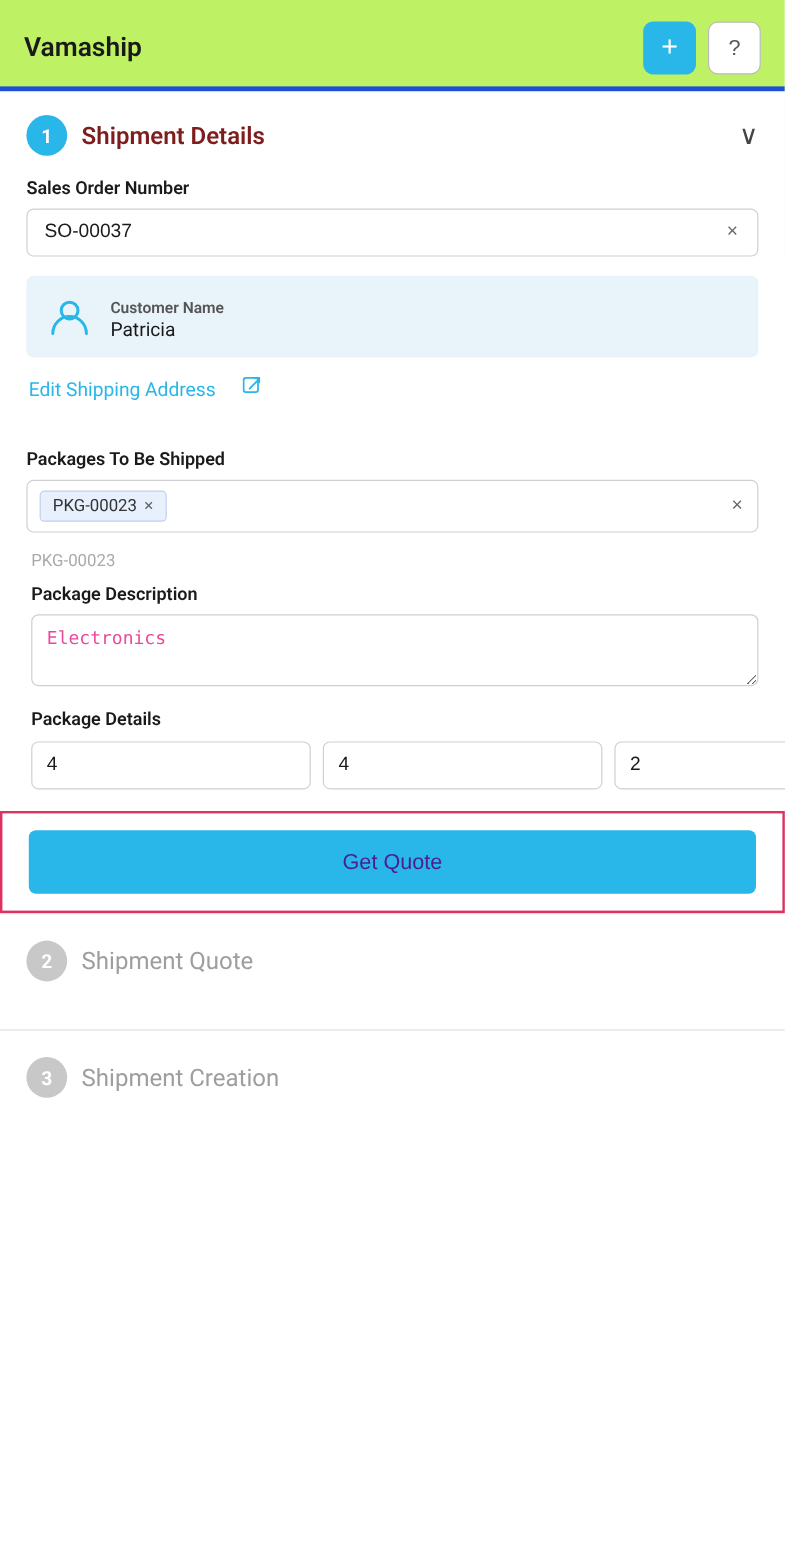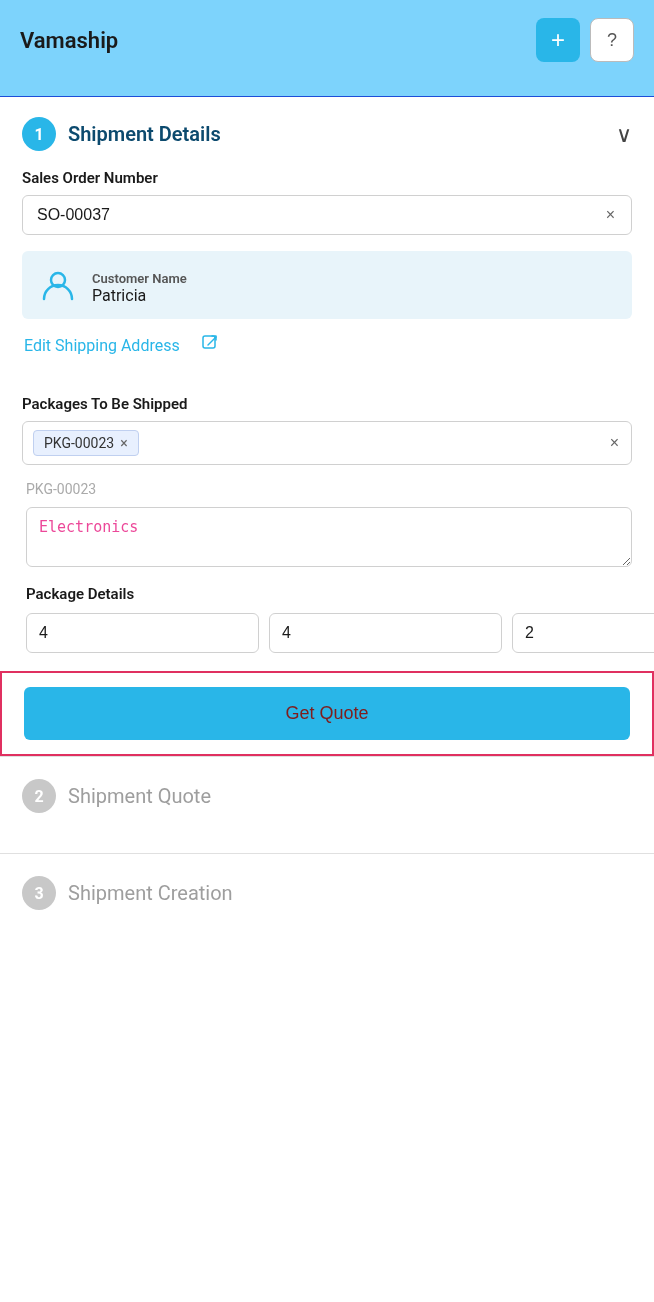--- a/index.html
+++ b/index.html
@@ -14,23 +14,23 @@
       min-height: 1302px;
       background: #ffffff;
       display: flex;
       flex-direction: column;
     }
     
     .header {
       display: flex;
       align-items: center;
       justify-content: space-between;
-      padding: 18px 20px 34px 20px;
-      background: #7dd3fc;
-      border-bottom: 1px solid #1d4ed8;
+      padding: 18px 20px 10px 20px;
+      background: #bef264;
+      border-bottom: 4px solid #1d4ed8;
     }
     .header-title {
       font-size: 22px;
       font-weight: 600;
       color: #1a1a1a;
     }
     .header-buttons {
       display: flex;
       gap: 10px;
     }
@@ -98,21 +98,21 @@
       background: #29b6e8;
       color: white;
     }
     .step-circle-inactive {
       background: #c8c8c8;
       color: white;
     }
     .step-title-active {
       font-size: 20px;
       font-weight: 600;
-      color: #0c4a6e;
+      color: #7f1d1d;
     }
     .step-title-inactive {
       font-size: 20px;
       font-weight: 400;
       color: #9e9e9e;
     }
     .chevron-icon {
       font-size: 22px;
       color: #444;
     }
@@ -284,21 +284,21 @@
       text-align: left;
     }
     
     .get-quote-container {
       padding: 14px 22px 14px 22px;
       border: 2px solid #e03060;
     }
     .get-quote-btn {
       width: 100%;
       background: #29b6e8;
-      color: #7f1d1d;
+      color: #4c1d95;
       border: none;
       border-radius: 6px;
       padding: 16px;
       font-size: 18px;
       font-weight: 500;
       cursor: pointer;
       text-align: center;
     }
     
     .step-inactive-section {
@@ -370,20 +370,21 @@
       <div class="tag-input-container">
         <div class="tag">
           <span>PKG-00023</span>
           <span class="tag-remove">×</span>
         </div>
         <button class="clear-btn">×</button>
       </div>
 
       <div class="package-detail-box">
         <div class="pkg-id-label">PKG-00023</div>
+        <div class="pkg-desc-label">Package Description</div>
         <textarea class="pkg-desc-textarea" style="">Electronics</textarea>
         <div class="pkg-details-label">Package Details</div>
         <div class="pkg-details-row">
           <input class="pkg-detail-input" type="text" value="4" style="">
           <input class="pkg-detail-input" type="text" value="4" style="">
           <input class="pkg-detail-input" type="text" value="2" style="">
         </div>
       </div>
     </div>
 

